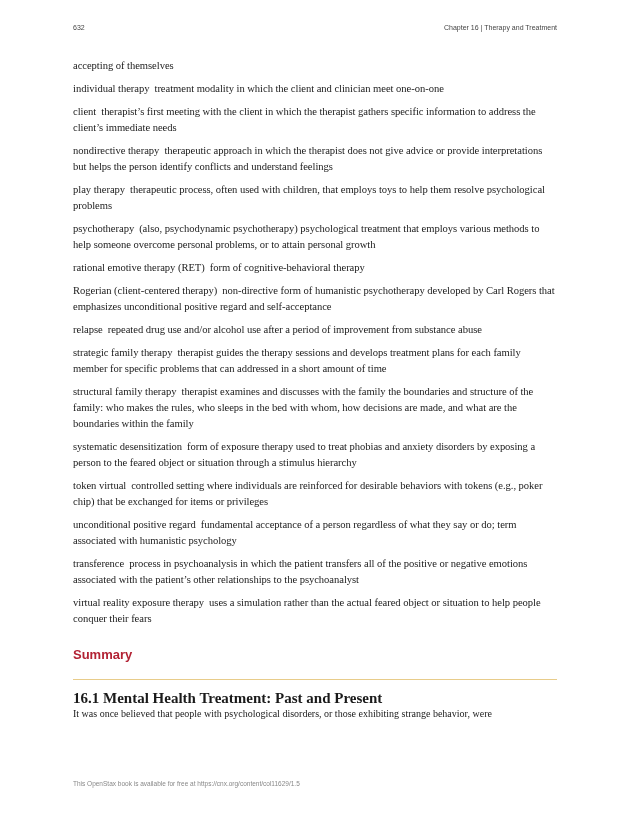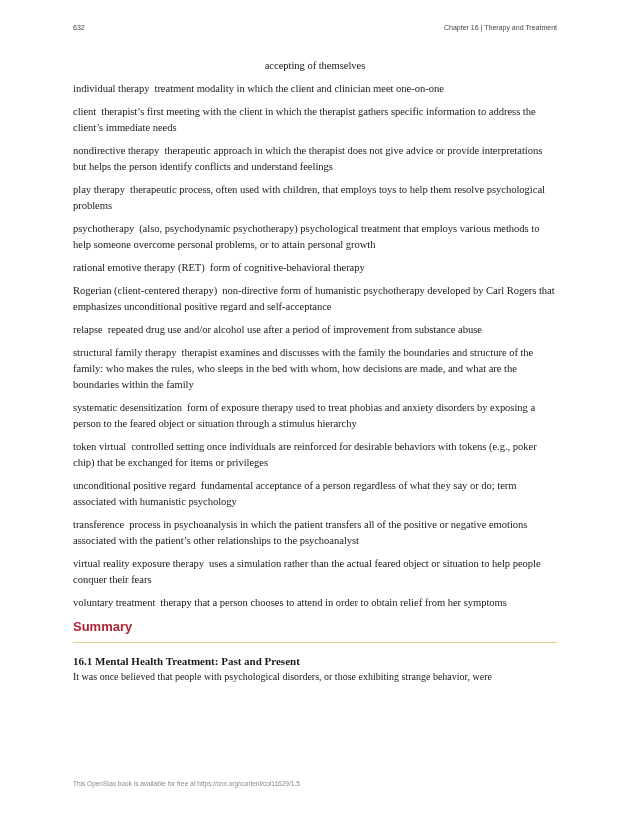--- a/index.html
+++ b/index.html
@@ -36,40 +36,39 @@
     }
     .para {
       font-family: "Liberation Serif", serif;
       font-size: 10.6px;
       line-height: 16px;
       margin: 0 0 7px 0;
       letter-spacing: -0.05px;
     }
     .continuation {
       margin-bottom: 7px;
-      text-align: center;
     }
     .term {
       font-weight: normal;
       margin-right: 5px;
     }
     .summary-heading {
-      margin-top: 8px;
+      margin-top: 20px;
       font-family: "Liberation Sans", sans-serif;
       font-weight: bold;
       font-size: 13px;
       color: #b22234;
       line-height: 16px;
-      padding-bottom: 7px;
+      padding-bottom: 16px;
       border-bottom: 1px solid #e8cc8a;
     }
     .subheading {
       font-family: "Liberation Serif", serif;
       font-weight: bold;
-      font-size: 11px;
+      font-size: 15px;
       line-height: 16px;
       margin-top: 10px;
     }
     .body-text {
       font-family: "Liberation Serif", serif;
       font-size: 10px;
       line-height: 16px;
     }
     .footer {
       position: absolute;
@@ -93,27 +92,27 @@
 
   <div id="glossary-list">
     <div class="para"><span class="term">individual therapy</span><span>treatment modality in which the client and clinician meet one-on-one</span></div>
     <div class="para"><span class="term">client</span><span>therapist’s first meeting with the client in which the therapist gathers specific information to address the client’s immediate needs</span></div>
     <div class="para"><span class="term">nondirective therapy</span><span>therapeutic approach in which the therapist does not give advice or provide interpretations but helps the person identify conflicts and understand feelings</span></div>
     <div class="para"><span class="term">play therapy</span><span>therapeutic process, often used with children, that employs toys to help them resolve psychological problems</span></div>
     <div class="para"><span class="term">psychotherapy</span><span>(also, psychodynamic psychotherapy) psychological treatment that employs various methods to help someone overcome personal problems, or to attain personal growth</span></div>
     <div class="para"><span class="term">rational emotive therapy (RET)</span><span>form of cognitive-behavioral therapy</span></div>
     <div class="para"><span class="term">Rogerian (client-centered therapy)</span><span>non-directive form of humanistic psychotherapy developed by Carl Rogers that emphasizes unconditional positive regard and self-acceptance</span></div>
     <div class="para"><span class="term">relapse</span><span>repeated drug use and/or alcohol use after a period of improvement from substance abuse</span></div>
+    <div class="para"><span class="term">strategic family therapy</span><span>therapist guides the therapy sessions and develops treatment plans for each family member for specific problems that can addressed in a short amount of time</span></div>
     <div class="para"><span class="term">structural family therapy</span><span>therapist examines and discusses with the family the boundaries and structure of the family: who makes the rules, who sleeps in the bed with whom, how decisions are made, and what are the boundaries within the family</span></div>
     <div class="para"><span class="term">systematic desensitization</span><span>form of exposure therapy used to treat phobias and anxiety disorders by exposing a person to the feared object or situation through a stimulus hierarchy</span></div>
-    <div class="para"><span class="term">token virtual</span><span>controlled setting once individuals are reinforced for desirable behaviors with tokens (e.g., poker chip) that be exchanged for items or privileges</span></div>
+    <div class="para"><span class="term">token virtual</span><span>controlled setting where individuals are reinforced for desirable behaviors with tokens (e.g., poker chip) that be exchanged for items or privileges</span></div>
     <div class="para"><span class="term">unconditional positive regard</span><span>fundamental acceptance of a person regardless of what they say or do; term associated with humanistic psychology</span></div>
     <div class="para"><span class="term">transference</span><span>process in psychoanalysis in which the patient transfers all of the positive or negative emotions associated with the patient’s other relationships to the psychoanalyst</span></div>
     <div class="para"><span class="term">virtual reality exposure therapy</span><span>uses a simulation rather than the actual feared object or situation to help people conquer their fears</span></div>
-    <div class="para"><span class="term">voluntary treatment</span><span>therapy that a person chooses to attend in order to obtain relief from her symptoms</span></div>
   </div>
 
   <div class="summary-heading" style="color: rgb(178, 34, 52); border-bottom-color: rgb(232, 204, 138);">Summary</div>
   <div class="subheading">16.1 Mental Health Treatment: Past and Present</div>
   <div class="body-text">It was once believed that people with psychological disorders, or those exhibiting strange behavior, were</div>
 </div>
 
 <div class="footer">This OpenStax book is available for free at https://cnx.org/content/col11629/1.5</div>
 
 </body></html>

